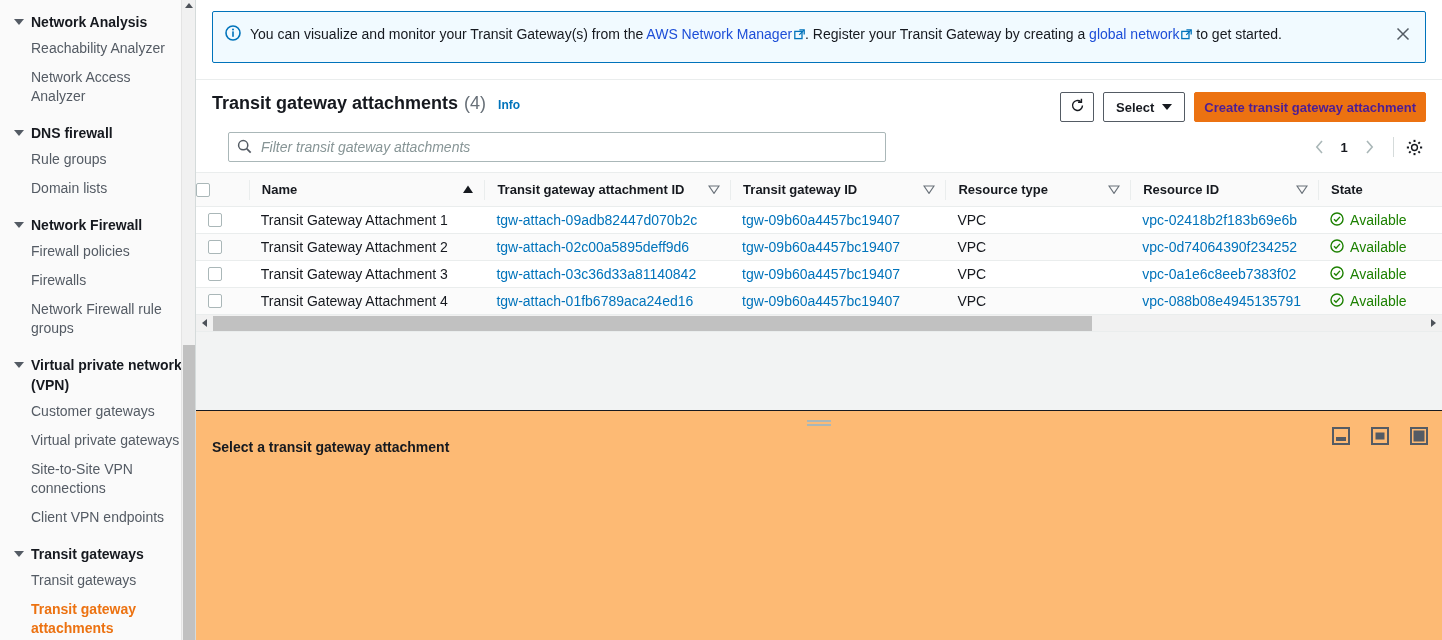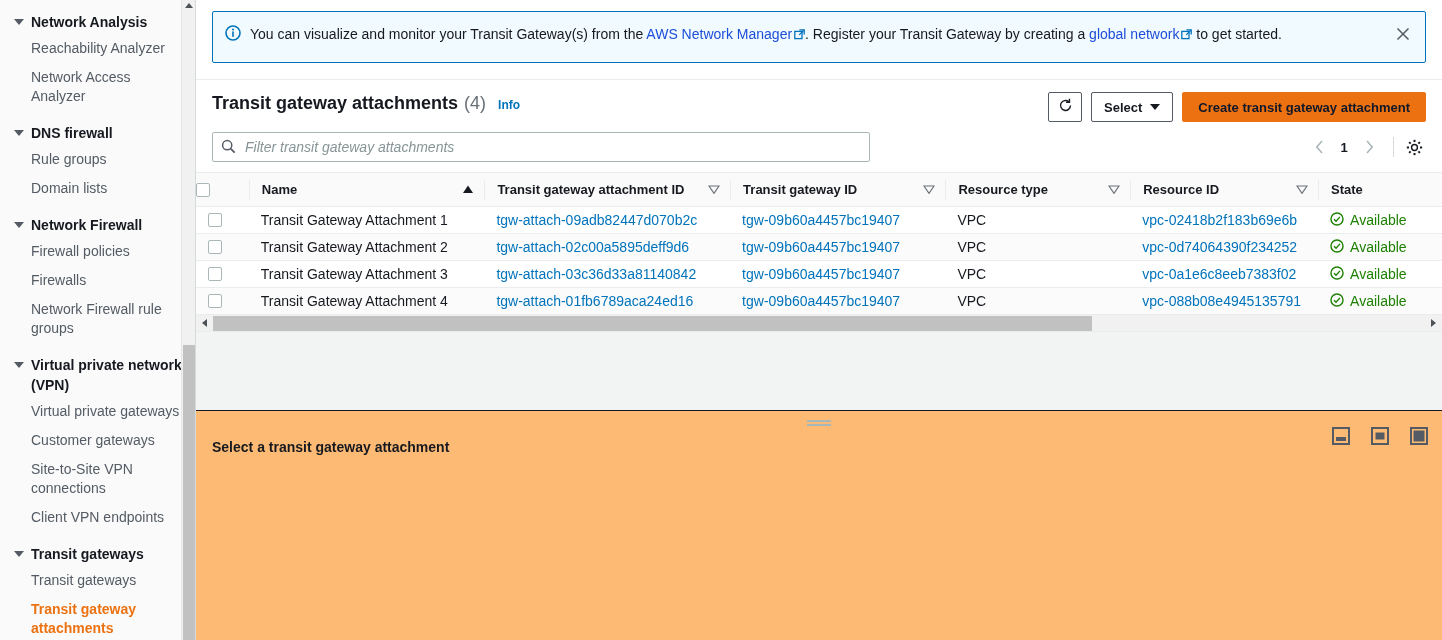--- a/index.html
+++ b/index.html
@@ -149,39 +149,39 @@
     border-radius: 2px;
     color: #16191f;
     font-size: 13px; font-weight: bold;
     font-family: "Liberation Sans", sans-serif;
     display: inline-flex; align-items: center; justify-content: center;
     padding: 0 12px;
     cursor: pointer;
   }
   .btn-icon { width: 34px; padding: 0; }
   .btn-primary {
-    background: #ec7211; border-color: #ec7211; color: #0f172a;
-    padding: 0 15px;
+    background: #ec7211; border-color: #ec7211; color: #4c1d95;
+    padding: 0 9px;
   }
   .btn-caret {
     display: inline-block; margin-left: 8px;
     width: 0; height: 0;
     border-left: 5px solid transparent;
     border-right: 5px solid transparent;
     border-top: 6px solid #16191f;
   }
 
   
   .filter-row {
     display: flex; align-items: center;
     padding: 10px 16px 10px 16px;
   }
   .search-box {
     position: relative;
-    width: 658px; height: 30px;
+    width: 658px; height: 30px; margin-left: 16px;
   }
   .search-box input {
     width: 100%; height: 30px;
     border: 1px solid #aab7b8;
     border-radius: 2px;
     padding: 0 10px 0 32px;
     font-size: 14px;
     font-family: "Liberation Sans", sans-serif;
     color: #16191f;
     background: #fff;
@@ -360,24 +360,24 @@
       </div>
       <div class="nav-item">
         <span>Network Firewall rule groups</span>
       </div>
 
       <div class="nav-group">
         <span class="caret"></span>
         <span class="nav-group-label">Virtual private network (VPN)</span>
       </div>
       <div class="nav-item">
+        <span>Customer gateways</span>
+      </div>
+      <div class="nav-item">
         <span>Virtual private gateways</span>
-      </div>
-      <div class="nav-item">
-        <span>Customer gateways</span>
       </div>
       <div class="nav-item">
         <span>Site-to-Site VPN connections</span>
       </div>
       <div class="nav-item">
         <span>Client VPN endpoints</span>
       </div>
 
       <div class="nav-group">
         <span class="caret"></span>

